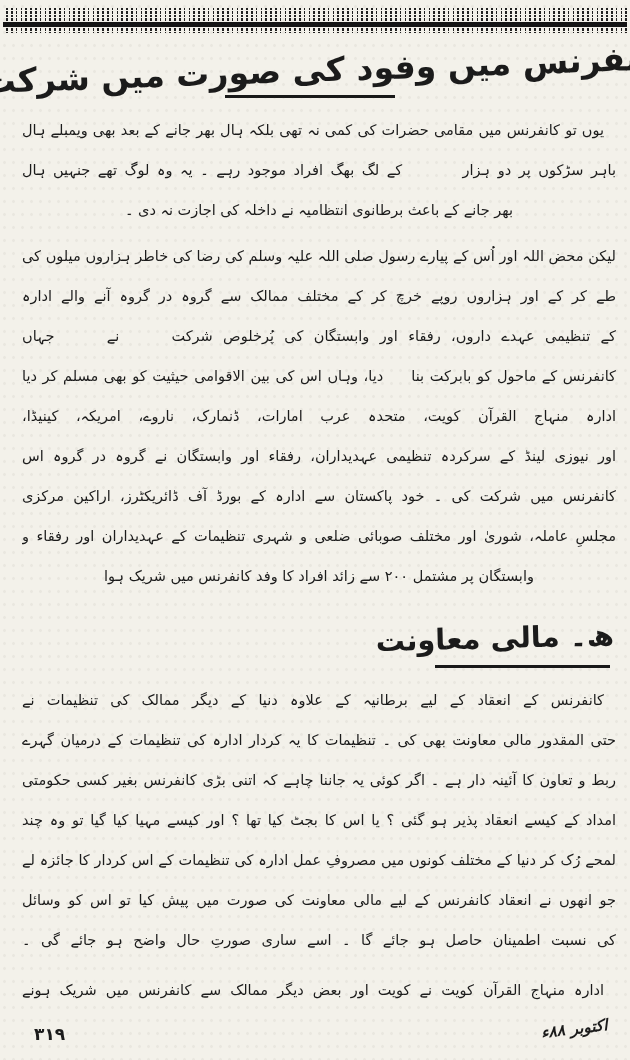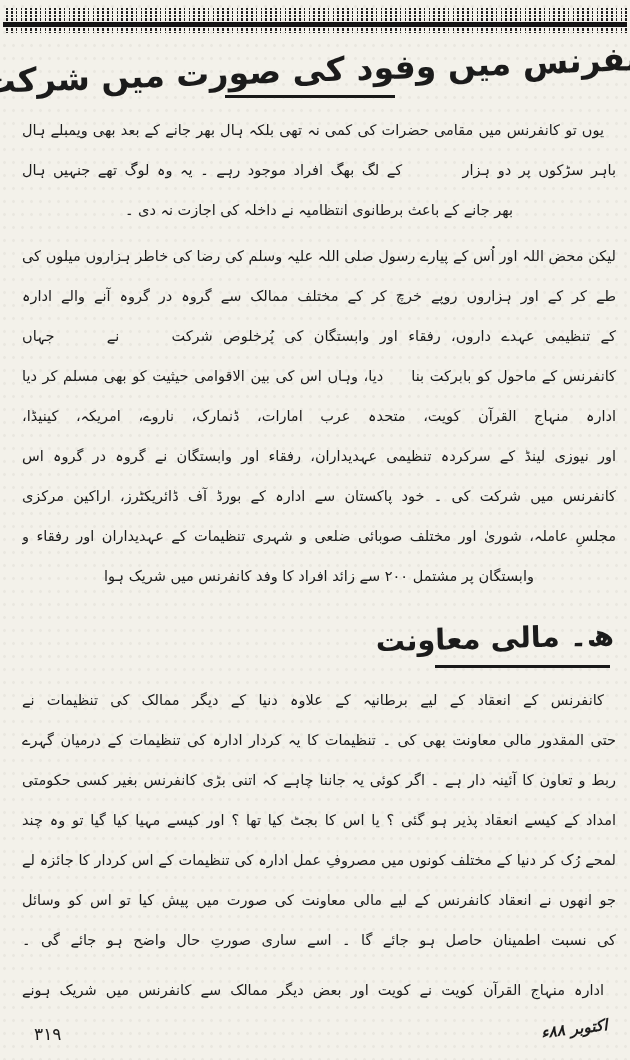--- a/index.html
+++ b/index.html
@@ -56,21 +56,21 @@
     white-space:nowrap;
   }
   .h2-underline{
     width:175px;border-top:3px solid #191919;
     margin:5px 4px 0 auto;
   }
   .p3{margin-top:12px;}
   .p4{margin-top:10px;}
   .footer-page-number{
     position:absolute;left:34px;bottom:16px;
-    font-size:17px;font-weight:normal;
+    font-size:17px;font-weight:bold;
   }
   .footer-date{
     position:absolute;right:22px;bottom:22px;
     font-size:15.5px;font-weight:bold;font-style:italic;
     transform:rotate(-7deg);
   }
 </style>
 </head>
 <body>
 

